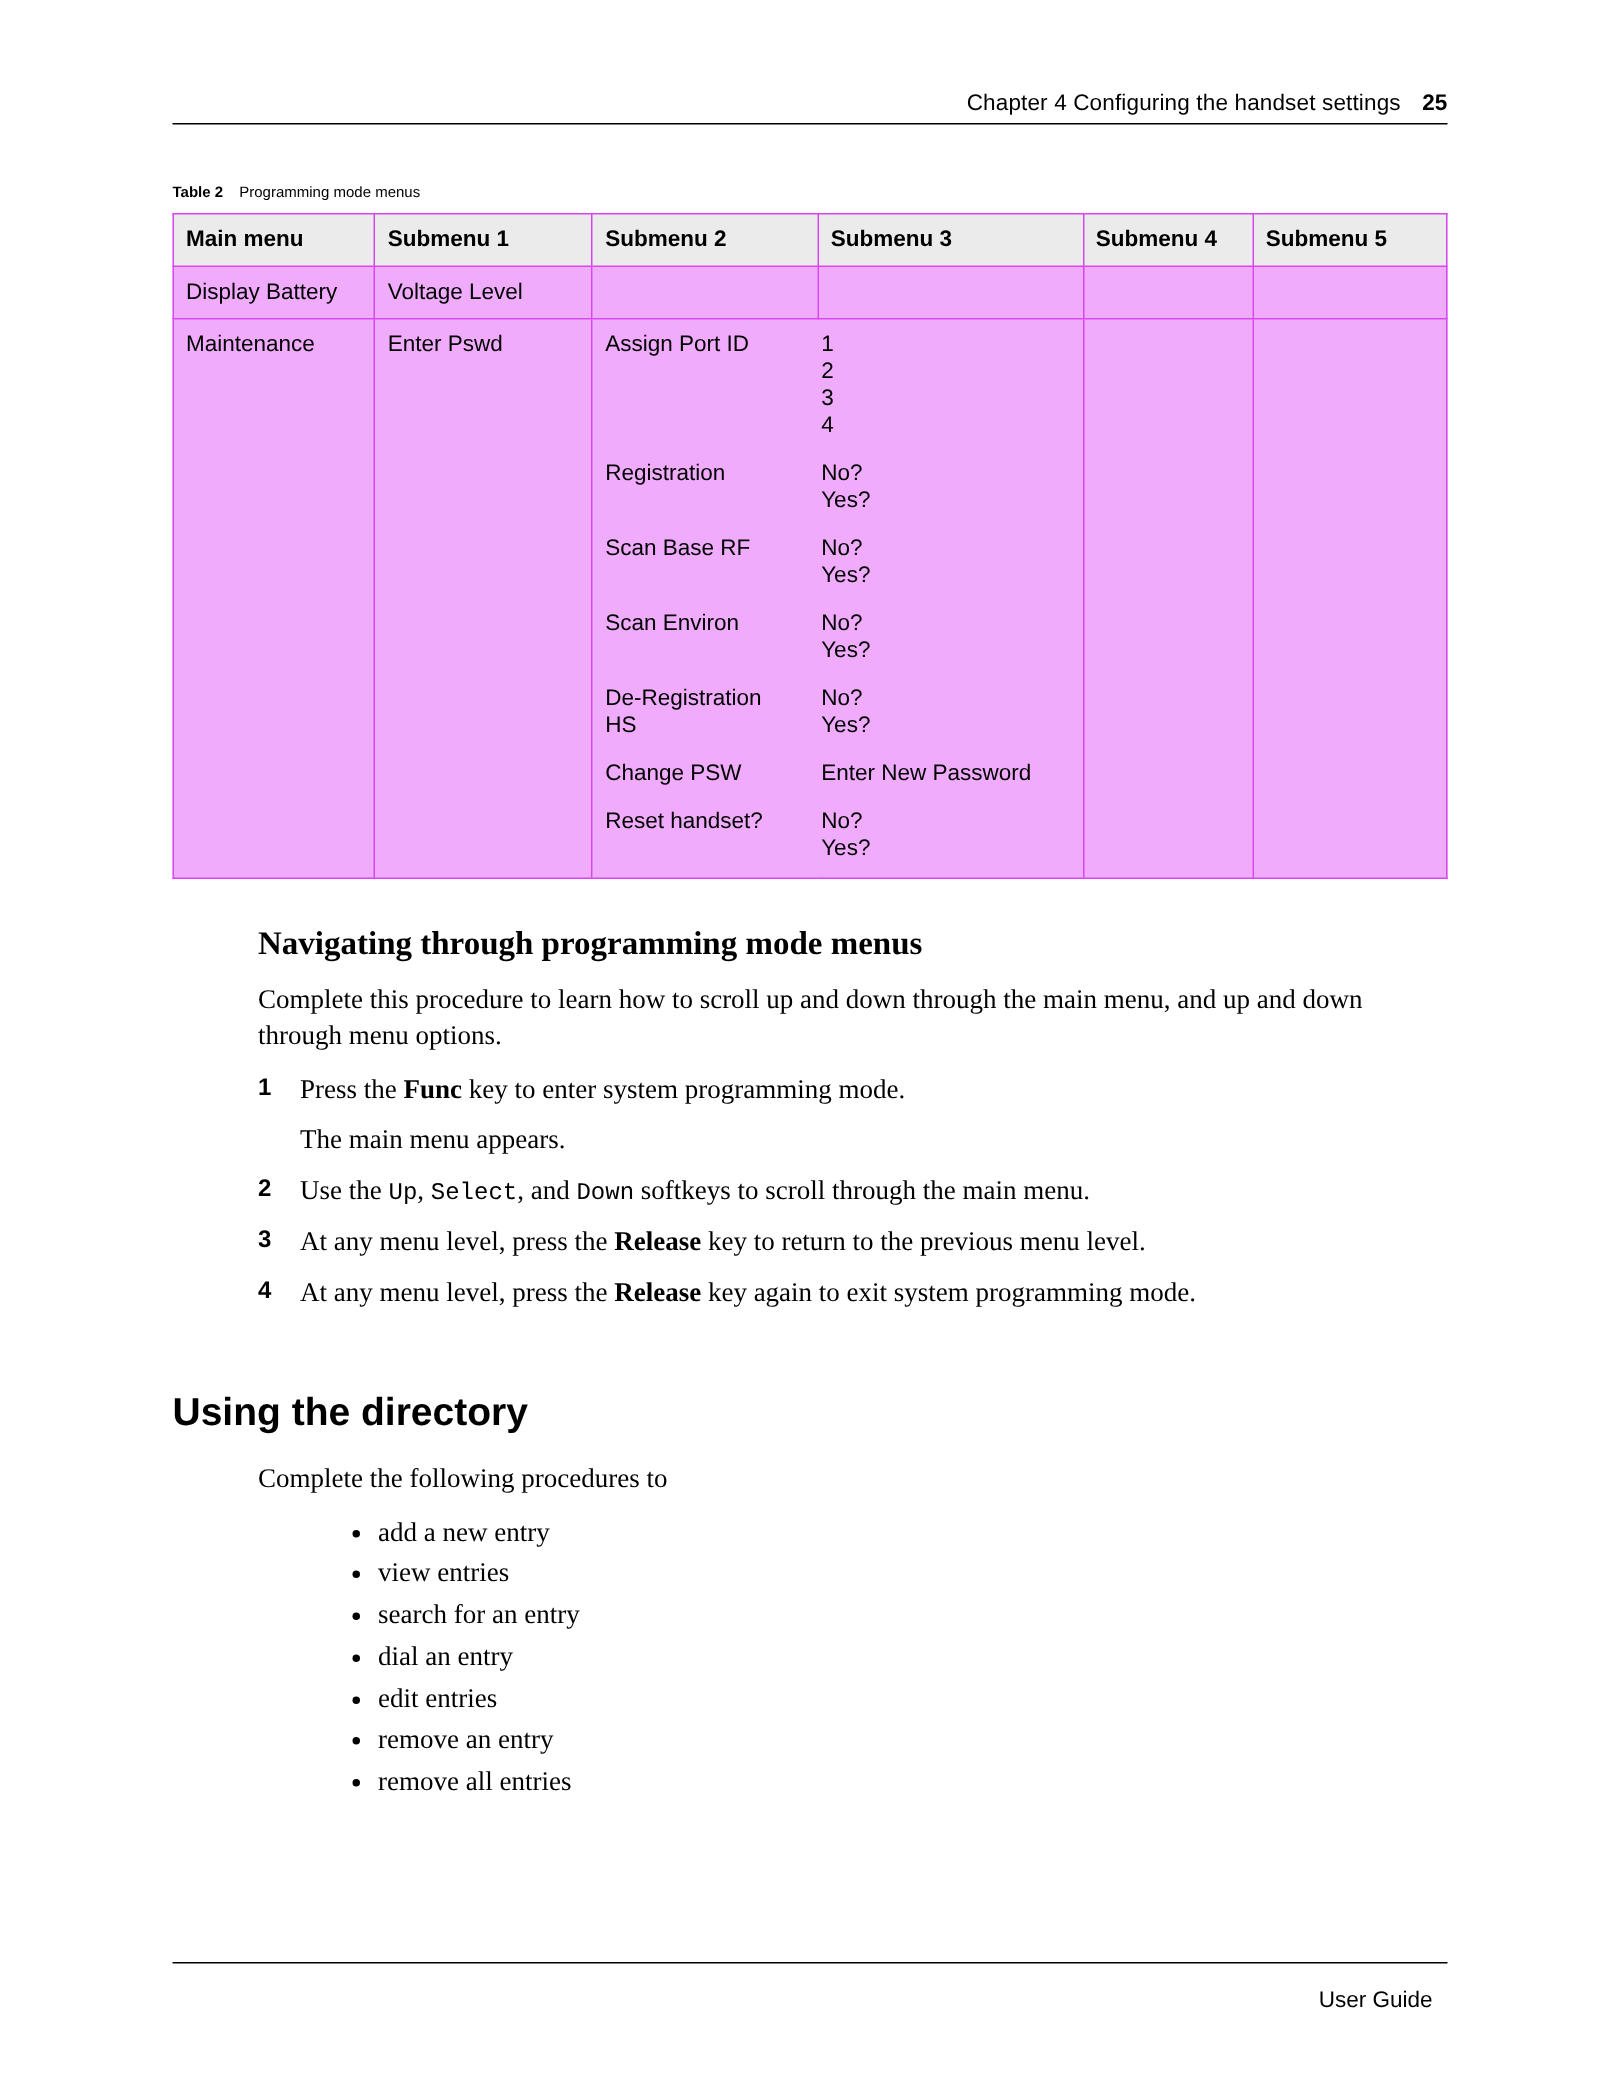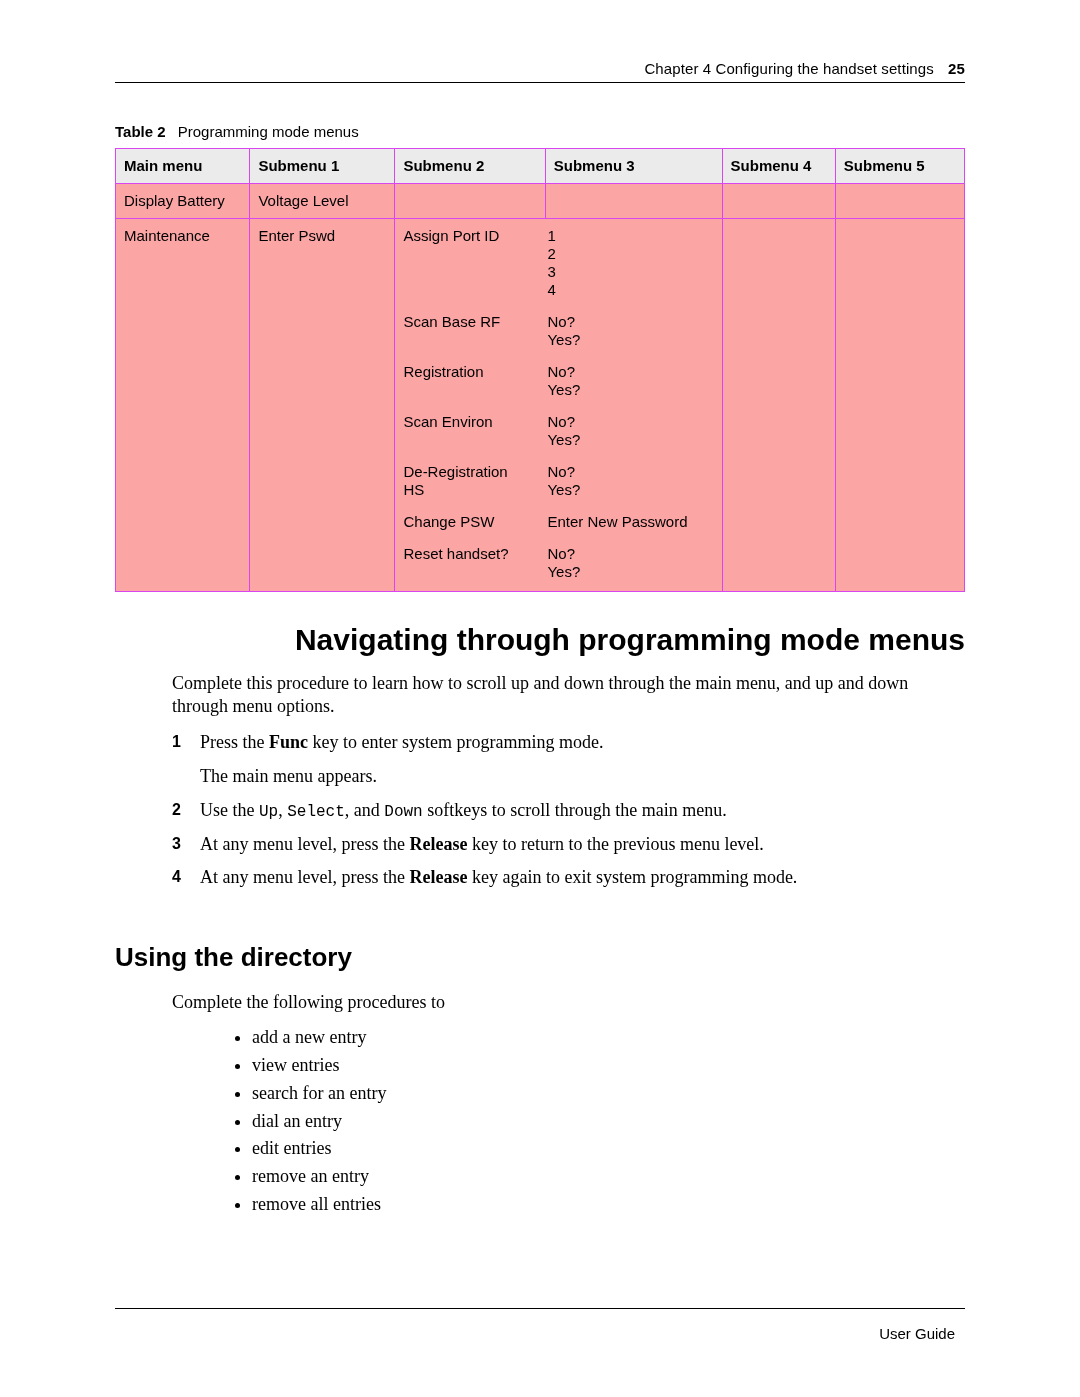--- a/index.html
+++ b/index.html
@@ -26,21 +26,21 @@
     font-weight: bold;
     margin-left: 10px;
   }
   hr.rule-top {
     border: none;
     border-top: 1px solid #000;
     margin: 0 0 40px 0;
   }
   
   .table-caption {
-    font-size: 15px;
+    font-size: 10px;
     margin-bottom: 8px;
   }
   .table-caption .bold {
     font-weight: bold;
     margin-right: 8px;
   }
   
   table.menu-table {
     border-collapse: collapse;
     width: 100%;
@@ -53,21 +53,21 @@
     padding: 8px 8px;
     text-align: left;
     vertical-align: top;
     line-height: 1.2;
   }
   table.menu-table th {
     font-weight: bold;
     background: #ebebeb;
   }
   table.menu-table td {
-    background: #fca5a5;
+    background: #f0abfc;
   }
   .col-main  { width: 110px; }
   .col-sm1   { width: 120px; }
   .col-sm2   { width: 125px; }
   .col-sm3   { width: 150px; }
   .col-sm4   { width: 90px; }
   .col-sm5   { width: 105px; }
 
   
   table.inner {
@@ -94,25 +94,24 @@
     margin-top: 28px;
     font-family: "Times New Roman", Times, serif;
     font-size: 18px;
     line-height: 1.32;
   }
   .content.section2 {
     margin-left: 0;
     margin-top: 36px;
   }
   h2.section-title {
-    font-family: Liberation Sans, sans-serif;
-    font-weight: bold;
-    font-size: 30px;
+    font-family: Liberation Serif, serif;
+    font-weight: bold;
+    font-size: 22px;
     margin: 0 0 12px 0;
-    text-align: right;
   }
   h1.section-title-large {
     font-family: "Helvetica Neue", Helvetica, Arial, sans-serif;
     font-weight: bold;
     font-size: 26px;
     margin: 50px 0 16px 0;
   }
   p.para {
     margin: 0 0 12px 0;
   }
@@ -214,26 +213,26 @@
           <table class="inner">
             <tbody>
                 <tr>
               <td class="c1" style="padding-left:8px;">Assign Port ID</td>
               <td class="c2" style="white-space:pre-line;padding-left:8px;">1
 2
 3
 4</td>
             </tr>
             <tr>
+              <td class="c1" style="padding-left:8px;">Registration</td>
+              <td class="c2" style="white-space:pre-line;padding-left:8px;">No?
+Yes?</td>
+            </tr>
+            <tr>
               <td class="c1" style="padding-left:8px;">Scan Base RF</td>
-              <td class="c2" style="white-space:pre-line;padding-left:8px;">No?
-Yes?</td>
-            </tr>
-            <tr>
-              <td class="c1" style="padding-left:8px;">Registration</td>
               <td class="c2" style="white-space:pre-line;padding-left:8px;">No?
 Yes?</td>
             </tr>
             <tr>
               <td class="c1" style="padding-left:8px;">Scan Environ</td>
               <td class="c2" style="white-space:pre-line;padding-left:8px;">No?
 Yes?</td>
             </tr>
             <tr>
               <td class="c1" style="padding-left:8px;">De-Registration HS</td>

